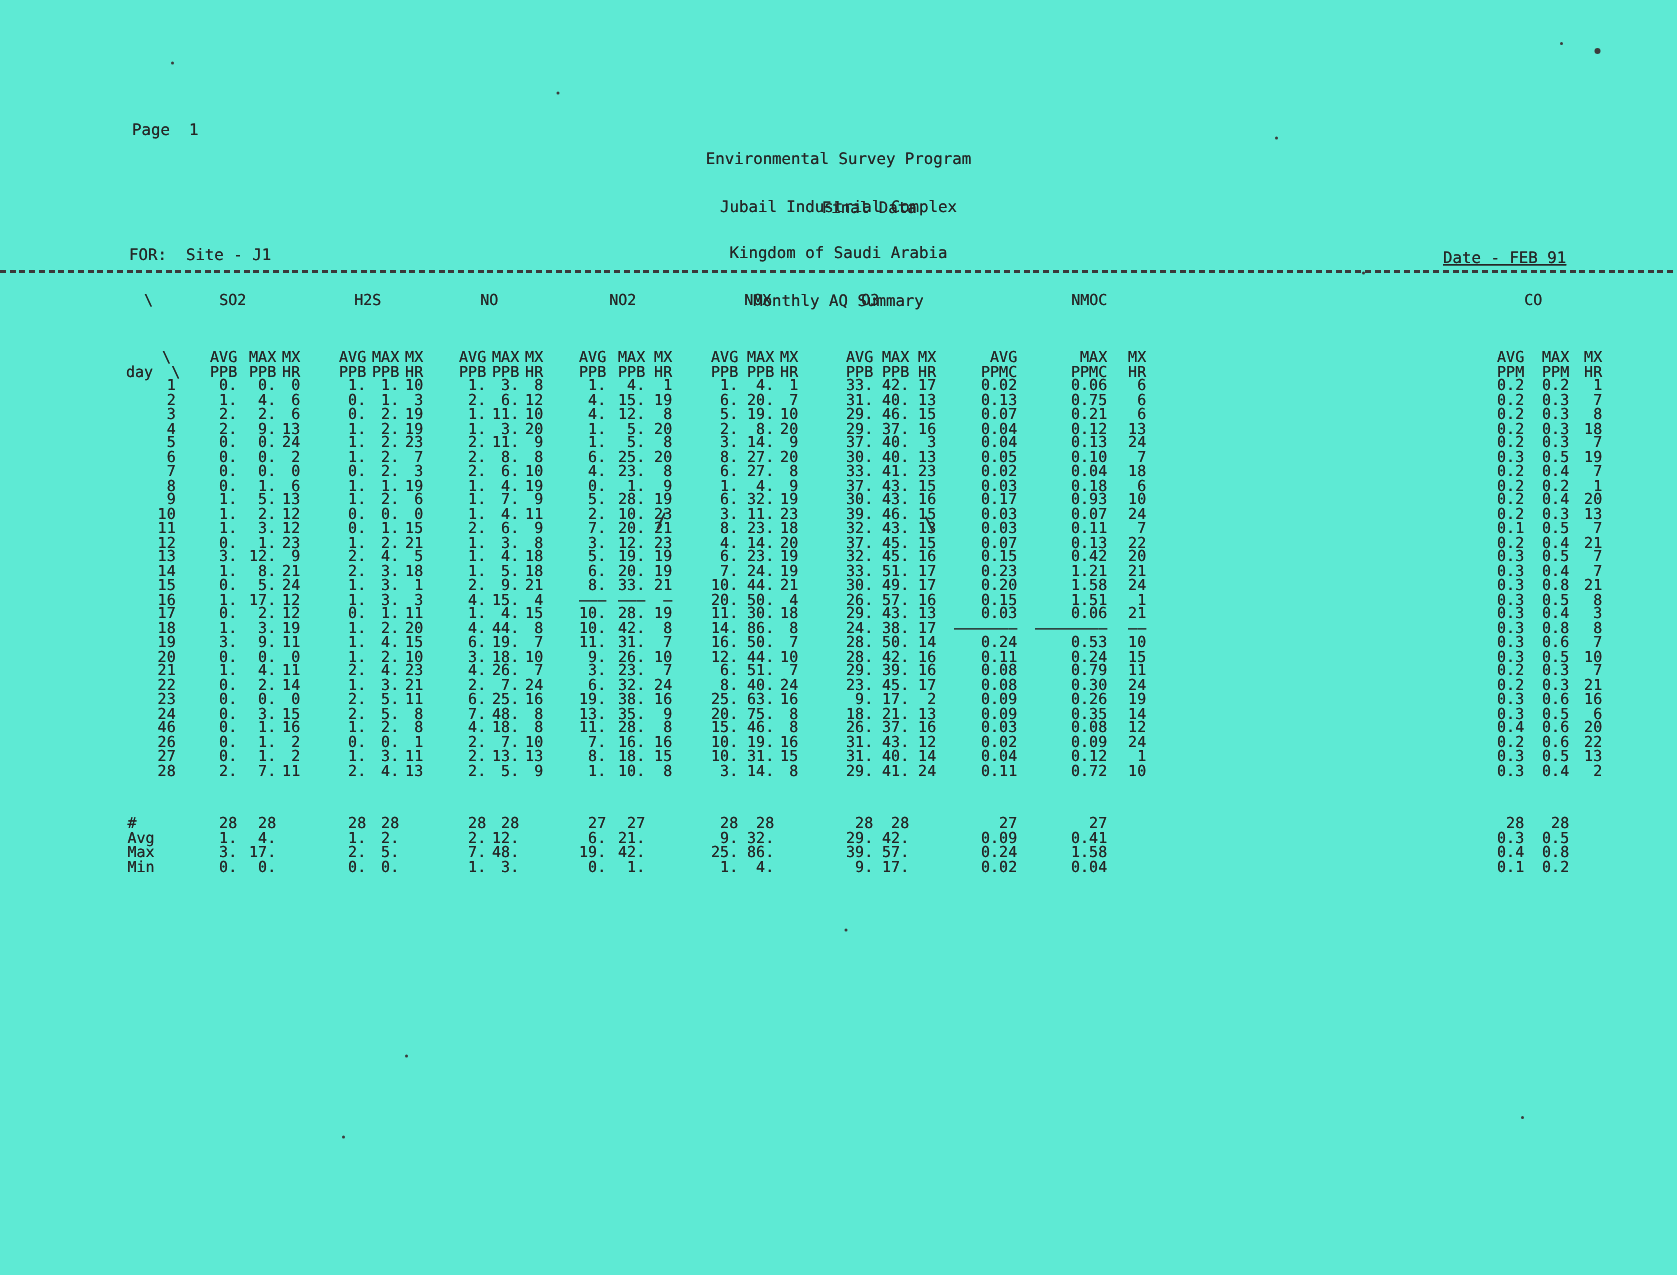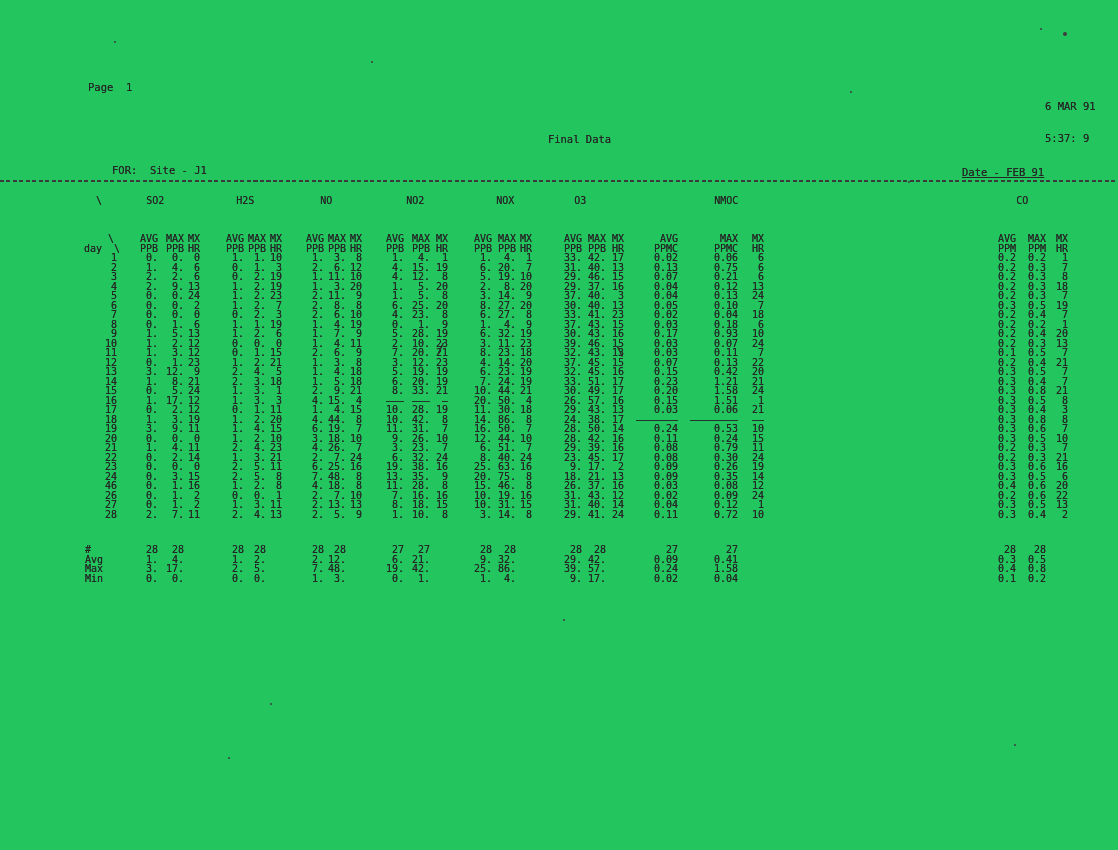--- a/index.html
+++ b/index.html
@@ -1,20 +1,20 @@
 <!DOCTYPE html>
 <html><head>
 <meta charset="utf-8">
 <style>
   * { margin:0; padding:0; box-sizing:border-box; }
   html,body { width:1118px; height:850px; }
   body { background:#e9e8e3; }
   .page {
     position:relative; width:1118px; height:850px; overflow:hidden;
-    background:#22c55e;
+    background:#5eead4;
     font-family:"DejaVu Sans Mono", monospace;
     color:#262626;
     text-shadow:0 0 0.4px rgba(40,40,40,0.85);
   }
   .abs { position:absolute; white-space:pre; }
   .hdr { font-size:10.5px; line-height:10.5px; }
   .title-block { left:50%; transform:translateX(-50%); top:80px; text-align:center; }
   .title-block div { margin-bottom:0; }
   .printed-block { left:1045px; top:80px; }
   .subtitle { left:50%; transform:translateX(-50%); top:134px;padding-left:41px; }
@@ -42,29 +42,31 @@
   .speck { position:absolute; background:#3c3c3c; border-radius:50%; }
   .pen-mark { position:absolute; font-size:13px; color:#2f2f2f; font-family:"DejaVu Sans Mono",monospace; }
 </style>
 </head>
 <body>
 
 <div class="page">
 
   <div class="abs hdr" style="left:88px; top:82px;">Page  1</div>
 
+  <div class="abs hdr title-block">
+    <div>Environmental Survey Program</div>
+    <div>Jubail Industrial Complex</div>
+    <div>Kingdom of Saudi Arabia</div>
+    <div>Monthly AQ Summary</div>
+  </div>
 
-  <div class="abs hdr printed-block">
-    <div>6 MAR 91</div>
-    <div>5:37: 9</div>
-  </div>
 
   <div class="abs hdr subtitle">Final Data</div>
 
-  <div class="abs hdr" style="left:112px; top:165px;">FOR:  Site - J1</div>
+  <div class="abs hdr" style="left:86px; top:165px;">FOR:  Site - J1</div>
   <div class="abs hdr" style="left:962px; top:167px;text-decoration:underline;">Date - FEB 91</div>
 
   <div class="sep"></div>
 
   <table id="aq-table">
       <colgroup>
         <col style="width:20px">
         <col style="width:38px">
         <col style="width:26px">
         <col style="width:18px">

